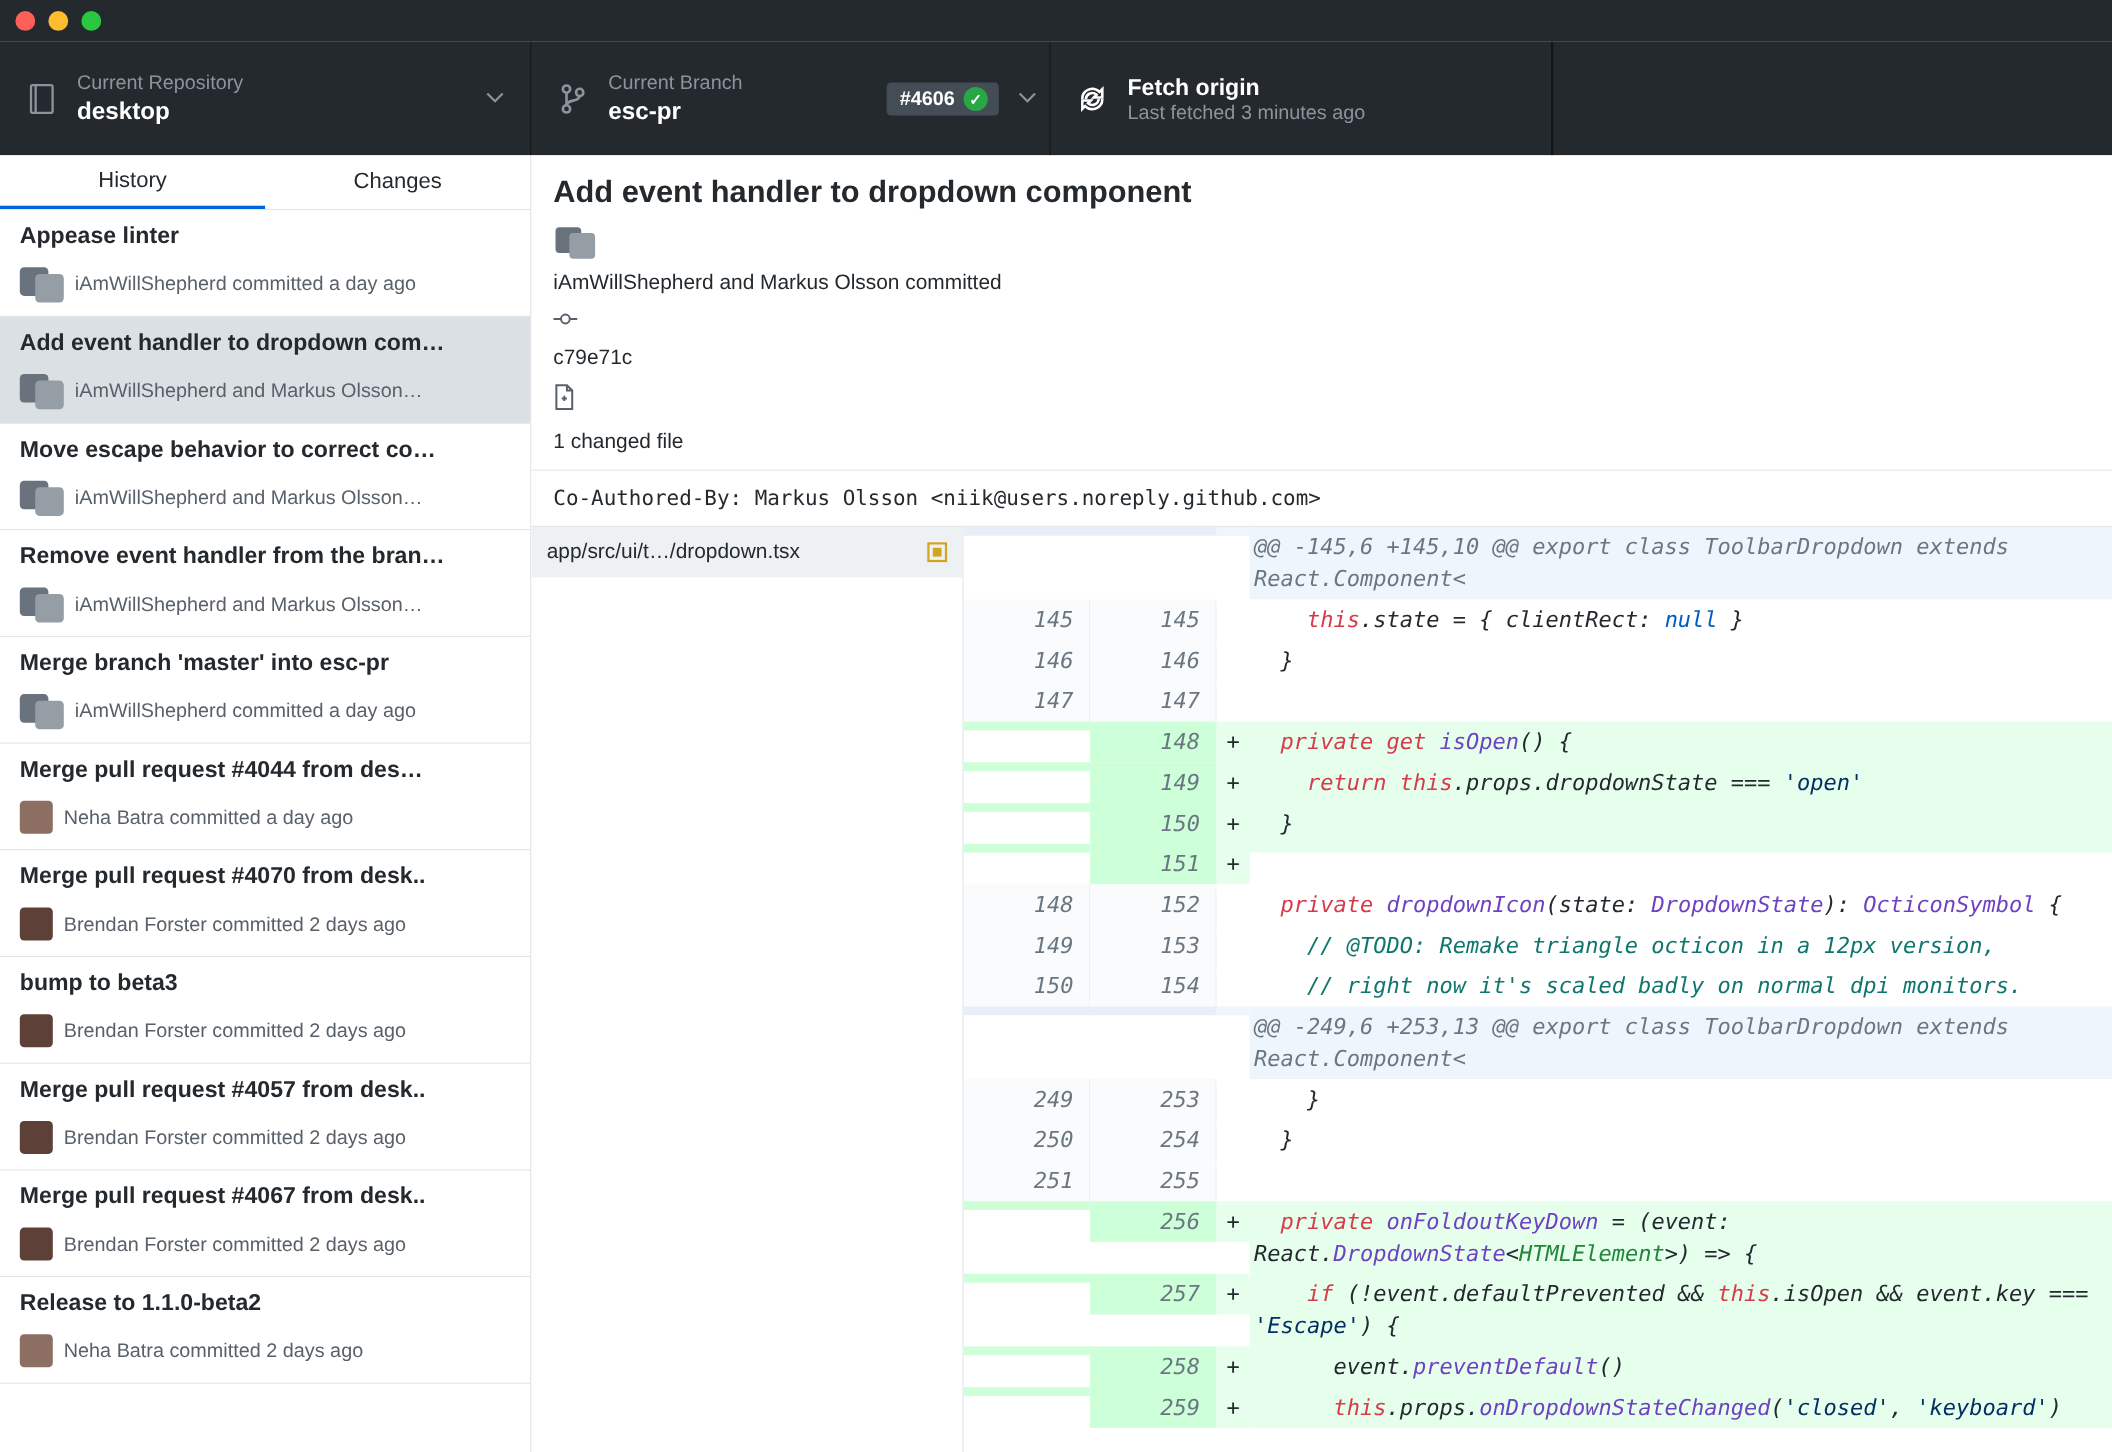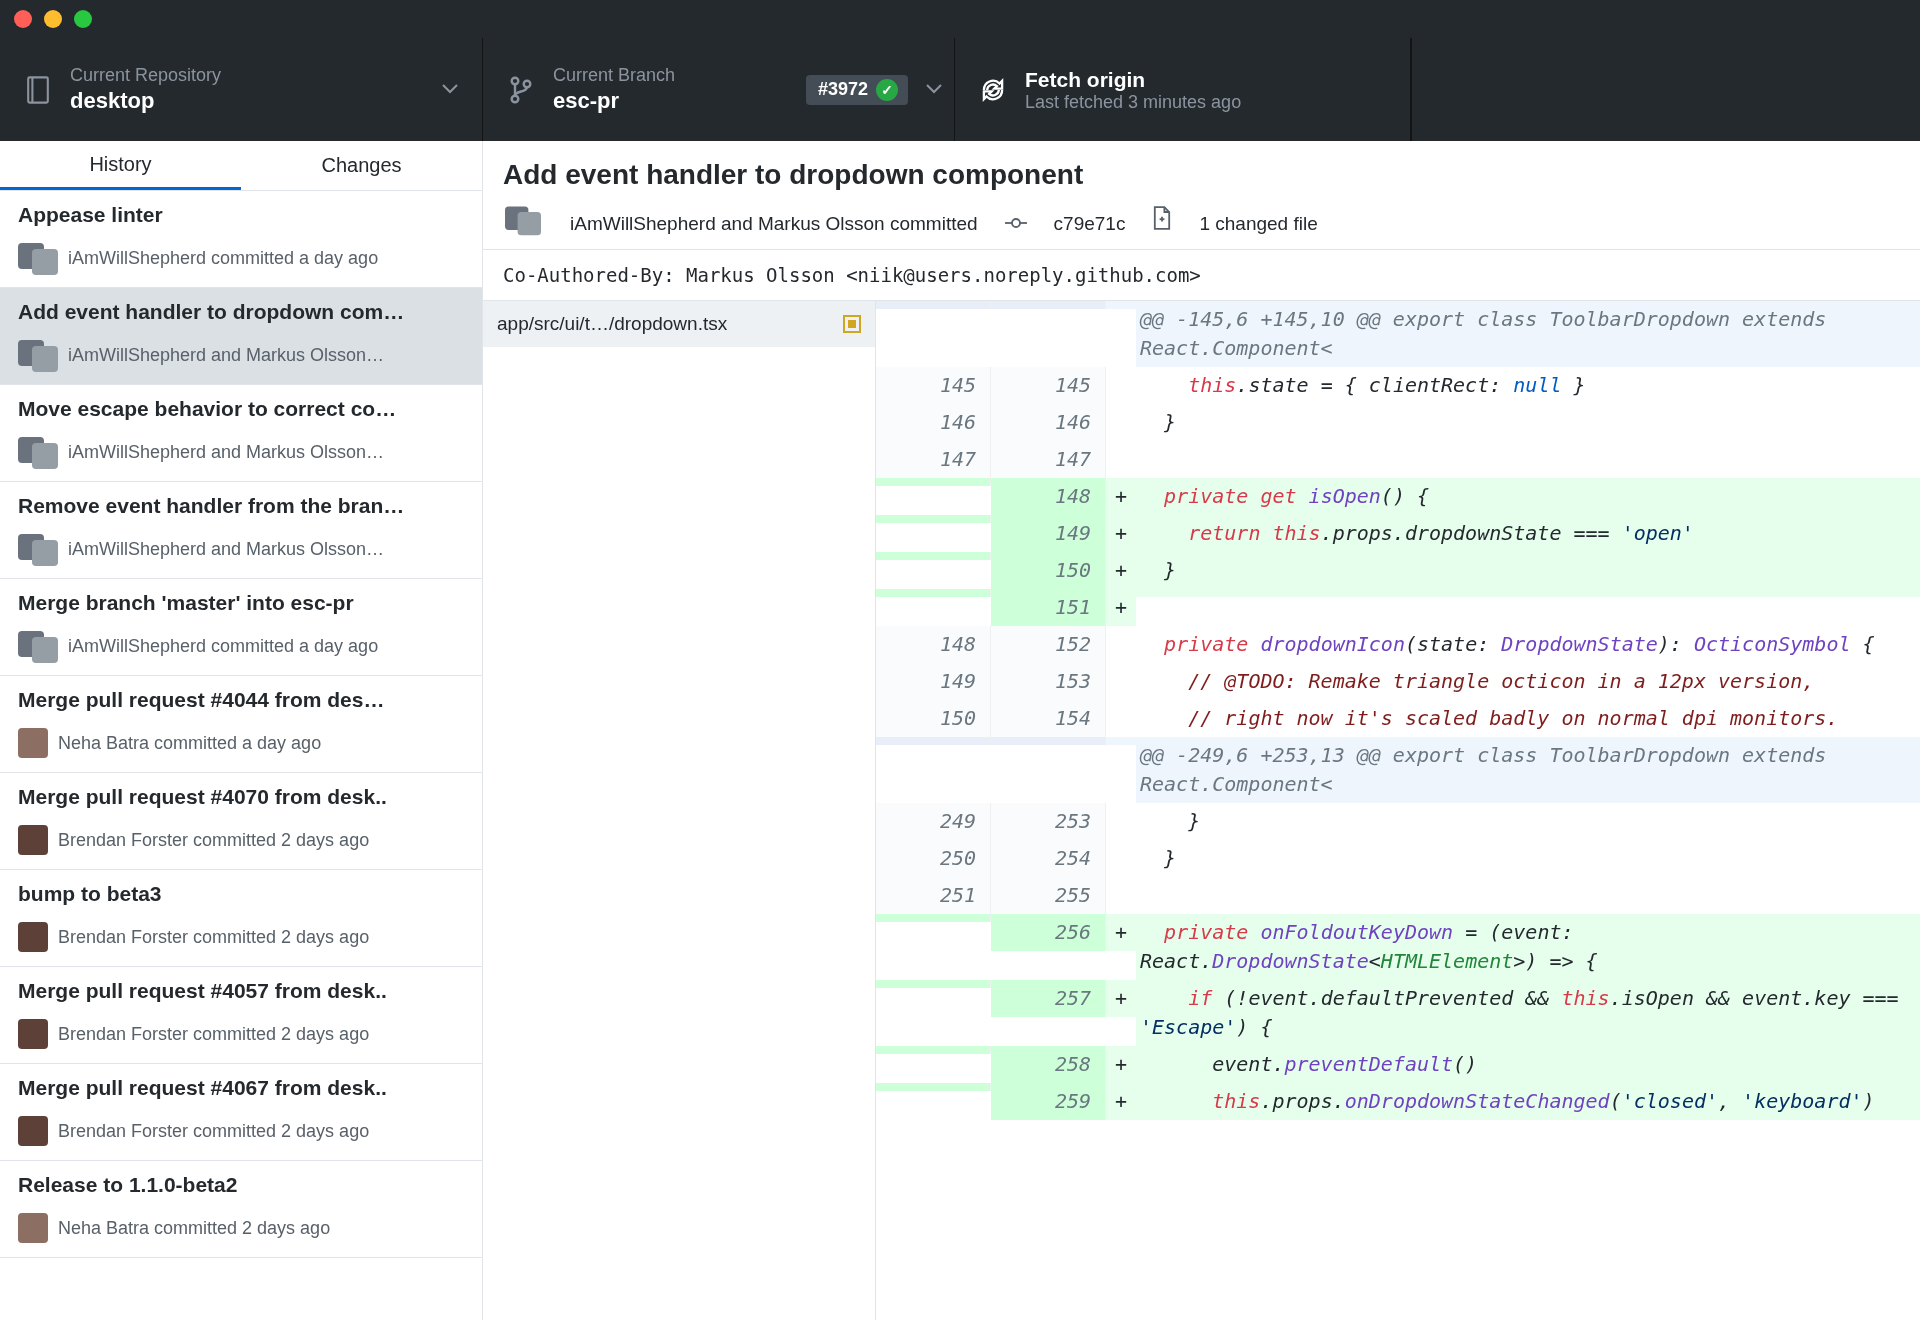--- a/index.html
+++ b/index.html
@@ -76,21 +76,21 @@
   .avatar.double::before { left:0; top:0; }
   .avatar.double::after  { left:14px; top:6px; background:#959da5; }
   .avatar.f1 { background:#8d6e63; }
   .avatar.f2 { background:#5d4037; }
   .commit-who { font-size:18px; color:#586069; white-space:nowrap; overflow:hidden; text-overflow:ellipsis; }
 
   
   .main { flex:1; display:flex; flex-direction:column; overflow:hidden; }
   .commit-header { padding: 18px 20px 14px 20px; border-bottom:1px solid #e1e4e8; }
   .ch-title { font-size:28px; font-weight:700; }
-  .ch-row { display:flex; align-items:flex-end; gap:27px; margin-top:14px; font-size:19px; color:#24292e; }
+  .ch-row { display:flex; align-items:flex-start; gap:12px; margin-top:14px; font-size:19px; color:#24292e;flex-direction:column; }
   .ch-row .avatar.double { transform: scale(0.9); }
   .sha-icon, .file-icon { color:#586069; }
   .coauthor-box {
     padding: 14px 20px;
     border-bottom:1px solid #e1e4e8;
     font-family: ui-monospace, SFMono-Regular, Menlo, monospace;
     font-size:19px;
     color:#24292e;
     background:#fff;
   }
@@ -110,21 +110,21 @@
   .sign { width:30px; padding:4px 0; text-align:center; color:#24292e; }
   .code { flex:1; padding:4px 8px 4px 4px; white-space:pre-wrap; word-break:break-word; }
   .rhunk .code, .rhunk .sign { background:#eff5fc; color:#6a7781; }
   .radd  .code, .radd  .sign { background:#e6ffed; }
   .rctx  .code, .rctx .sign { background:#fff; }
   .kw-red   { color:#d73a49; }
   .kw-blue  { color:#005cc5; }
   .kw-navy  { color:#032f62; }
   .kw-purple{ color:#6f42c1; }
   .kw-green { color:#22863a; }
-  .kw-gray  { color:#7f1d1d; }
+  .kw-gray  { color:#0f766e; }
 </style>
 </head>
 <body>
 
 <div class="titlebar">
   <div class="tl-dot tl-close"></div>
   <div class="tl-dot tl-min"></div>
   <div class="tl-dot tl-max"></div>
 </div>
 
@@ -154,21 +154,21 @@
           <circle cx="4" cy="16" r="2.2"></circle>
           <circle cx="12" cy="6" r="2.2"></circle>
           <path d="M4 6v8M12 8c0 4-8 2-8 6"></path>
         </svg>
     </div>
     <div class="ts-labels">
       <div class="ts-sub">Current Branch</div>
       <div class="ts-main">esc-pr</div>
     </div>
     <div class="pr-badge">
-      <span>#3972</span>
+      <span>#4606</span>
       <span class="pr-check">✓</span>
     </div>
     <div class="ts-caret">
       <svg width="16" height="10" viewBox="0 0 16 10">
           <path d="M1 1l7 7 7-7" fill="none" stroke="#8b949e" stroke-width="2"></path>
         </svg>
     </div>
   </div>
 
   <div class="toolbar-section fetch">

